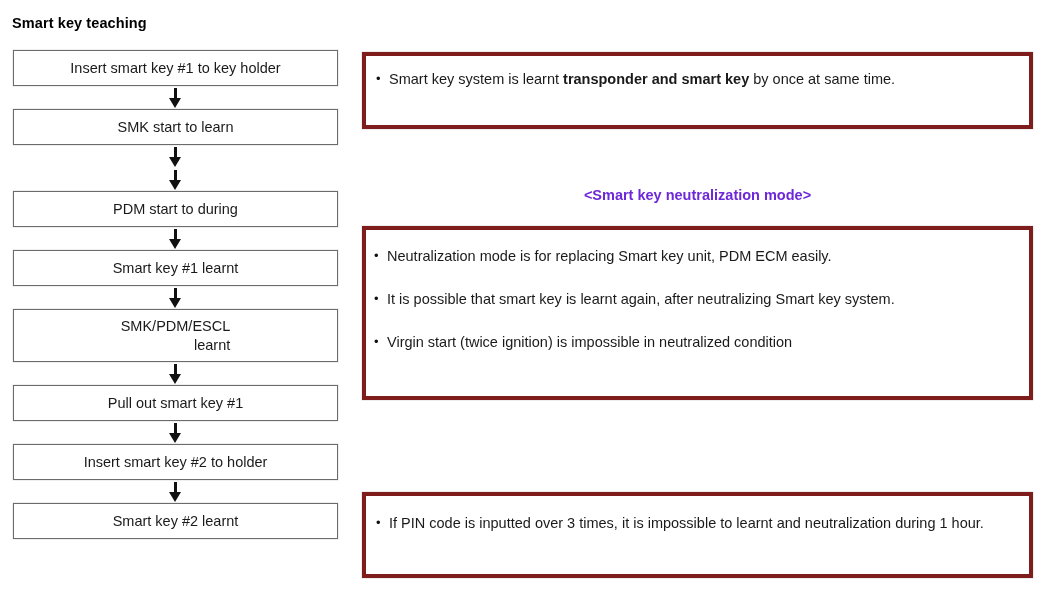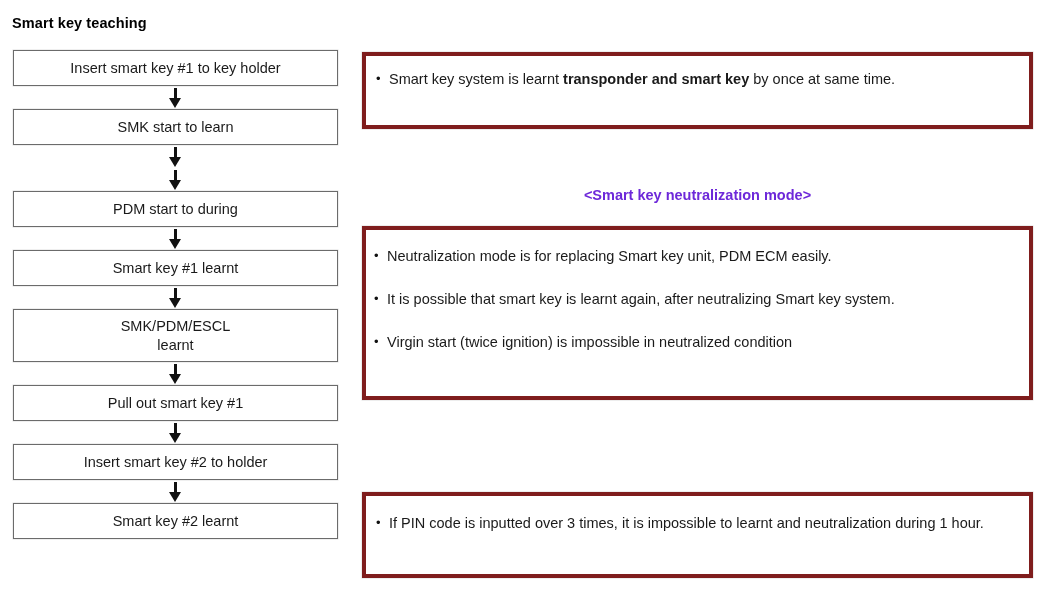--- a/index.html
+++ b/index.html
@@ -44,21 +44,21 @@
     width: 325px;
   }
   .flow-box {
     box-sizing: border-box;
     width: 325px;
     border: 1px solid #6b6b6b;
     background: #ffffff;
     display: flex;
     align-items: center;
     justify-content: center;
-    text-align: center;
+    text-align: right;
     font-size: 14.5px;
     line-height: 19px;
     color: #1a1a1a;
     box-shadow: 0 0 0 0.5px rgba(160,160,160,0.35);
   }
   .flow-box.single { height: 36px; }
   .flow-box.double { height: 53px; }
   .flow-box .lbl { padding: 0 6px; }
 
   .flow-arrow {

